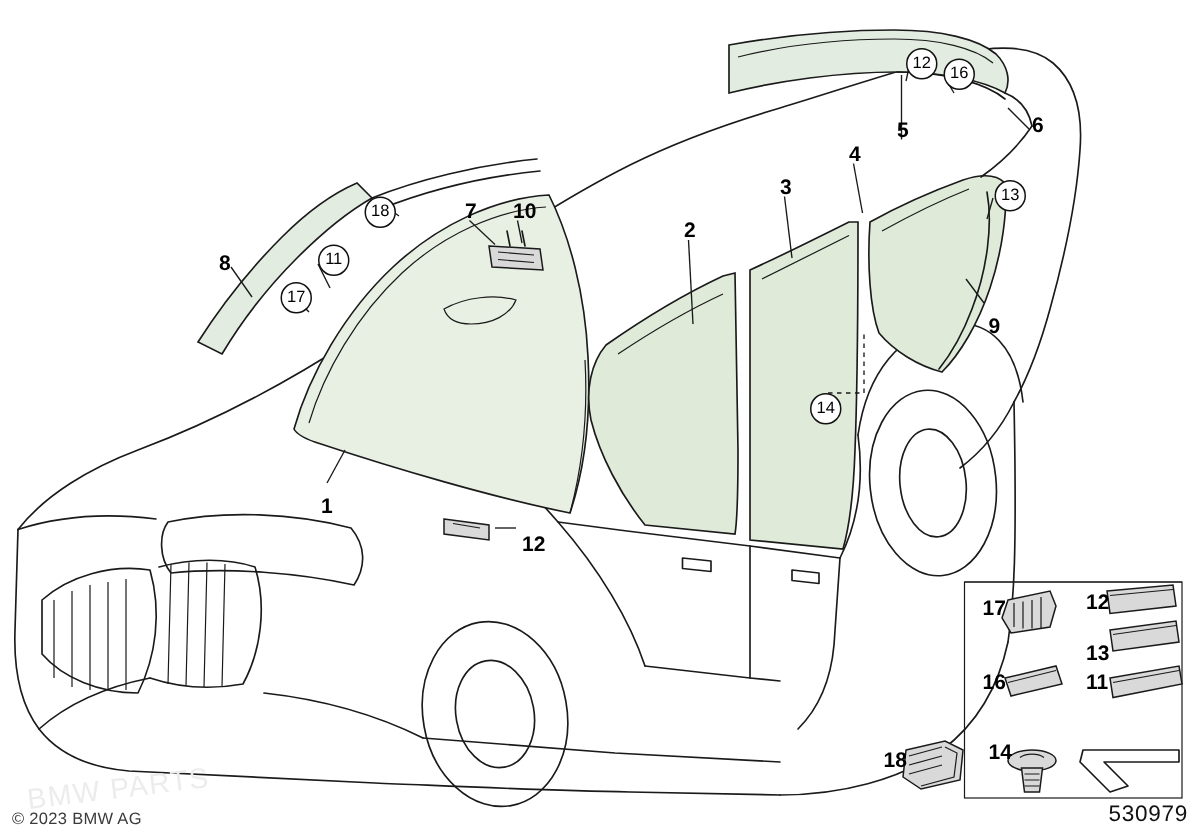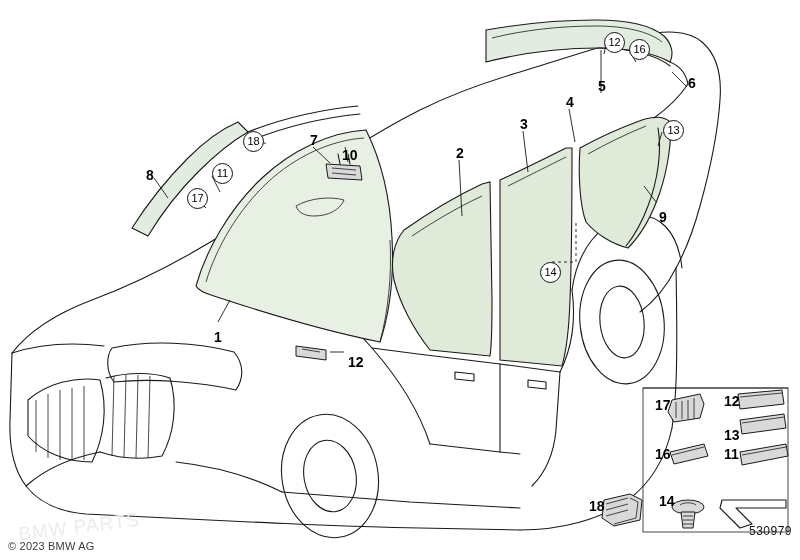--- a/index.html
+++ b/index.html
@@ -32,22 +32,22 @@
   }
   .copyright{
     position:absolute;
     left:8px;bottom:8px;
     font-size:11px;
     color:#3a3a3a;
     letter-spacing:.2px;
   }
   .diagram-id{
     position:absolute;
-    right:8px;bottom:22px;
-    font-size:12px;
+    right:8px;bottom:9px;
+    font-size:15px;
     color:#111;
     letter-spacing:.5px;
   }
   .watermark{
     position:absolute;
     left:18px;bottom:22px;
     font-size:19px;
     color:#ececec;
     transform:rotate(-7deg);
     letter-spacing:1px;
@@ -255,21 +255,21 @@
 
   <div class="callout" style="left:214px;top:330px">1</div>
   <div class="callout" style="left:456px;top:146px">2</div>
   <div class="callout" style="left:520px;top:117px">3</div>
   <div class="callout" style="left:566px;top:95px">4</div>
   <div class="callout" style="left:598px;top:79px">5</div>
   <div class="callout" style="left:688px;top:76px">6</div>
   <div class="callout" style="left:310px;top:133px">7</div>
   <div class="callout" style="left:146px;top:168px">8</div>
   <div class="callout" style="left:659px;top:210px">9</div>
-  <div class="callout" style="left:342px;top:148px">10</div>
+  <div class="callout" style="left:342px;top:133px">10</div>
   <div class="callout circled" style="left:212px;top:163px">11</div>
   <div class="callout circled" style="left:604px;top:32px">12</div>
   <div class="callout circled" style="left:663px;top:120px">13</div>
   <div class="callout circled" style="left:540px;top:262px">14</div>
   <div class="callout" style="left:348px;top:355px">12</div>
   <div class="callout circled" style="left:629px;top:39px">16</div>
   <div class="callout circled" style="left:187px;top:188px">17</div>
   <div class="callout circled" style="left:243px;top:131px">18</div>
 
   <div class="callout" style="left:655px;top:398px">17</div>

